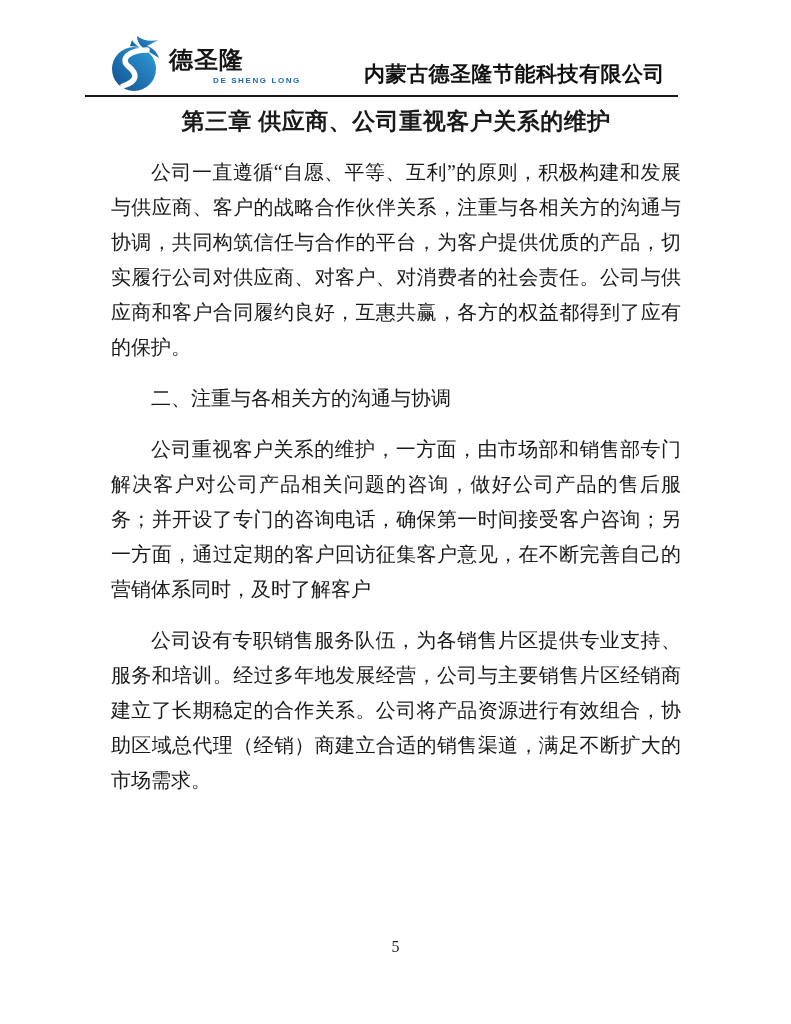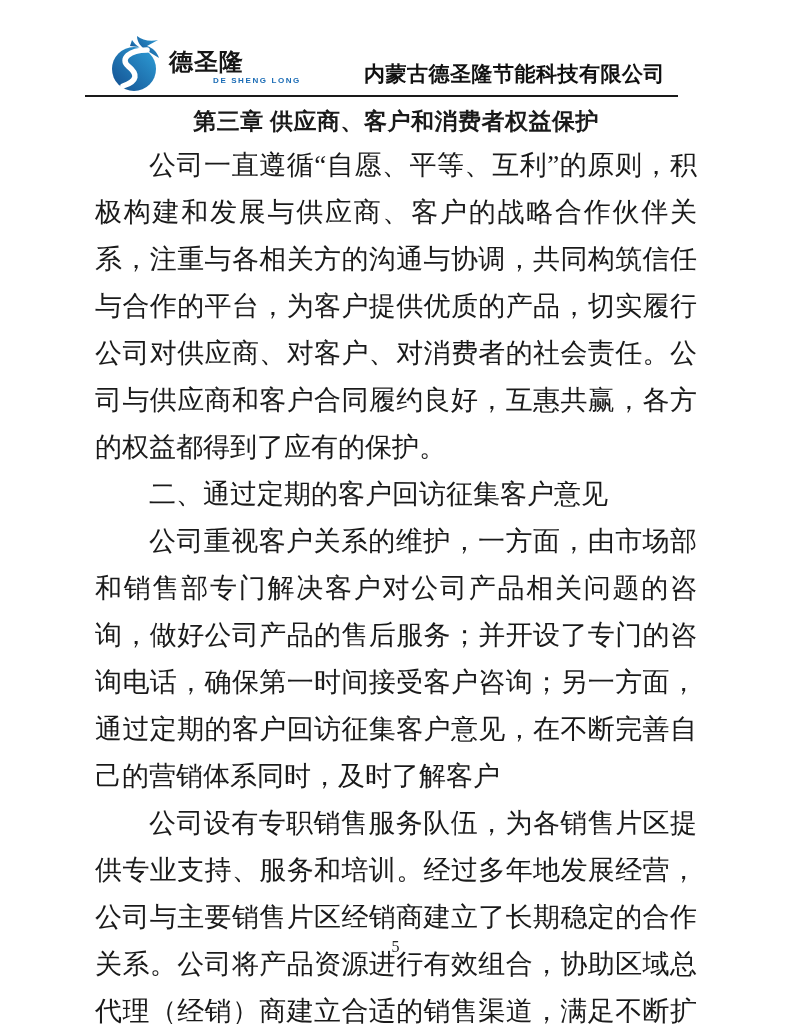--- a/index.html
+++ b/index.html
@@ -12,21 +12,21 @@
     overflow:hidden;
   }
   
   .logo{
     position:absolute;left:108px;top:34px;
     display:flex;align-items:flex-start;
   }
   .logo-mark{width:58px;height:58px;display:block;}
   .logo-text{margin-left:3px;padding-top:15px;}
   .logo-cn{
-    font-family:Liberation Serif, serif;
+    font-family:Liberation Mono, monospace;
     font-size:24px;font-weight:bold;color:#161616;
     letter-spacing:1px;line-height:26px;white-space:nowrap;
   }
   .logo-en{
     font-family:"Liberation Sans","DejaVu Sans",sans-serif;
     font-size:8px;font-weight:bold;color:var(--logo-blue,#1b6cb5);
     letter-spacing:1.6px;line-height:10px;margin-top:1px;white-space:nowrap;padding-left:44px;
   }
   .company-name{
     position:absolute;top:60px;right:126px;
@@ -42,22 +42,22 @@
   .content{
     position:absolute;left:95px;top:104px;width:602px;
   }
   .doc-title{
     margin:0 0 3px 0;
     font-size:23px;font-weight:bold;
     line-height:35px;text-align:center;
     letter-spacing:0.5px;
   }
   .content p{
-    margin:0;
-    font-size:27px;line-height:47px;
+    margin:16px;
+    font-size:20px;line-height:35px;
     text-align:justify;text-justify:inter-ideograph;
     text-indent:2em;
     word-break:break-all;
   }
   
   .page-number{
     position:absolute;left:0;right:0;top:938px;
     text-align:center;font-size:16px;color:#222;
   }
 </style>
@@ -85,22 +85,22 @@
     <div class="logo-text">
       <div class="logo-cn">德圣隆</div>
       <div class="logo-en">DE SHENG LONG</div>
     </div>
   </div>
 
   <div class="company-name">内蒙古德圣隆节能科技有限公司</div>
   <div class="header-rule"></div>
 
   <div class="content">
-    <h1 class="doc-title">第三章 供应商、客户和消费者权益保护</h1>
+    <h1 class="doc-title">第三章 供应商、公司重视客户关系的维护</h1>
     <p>公司一直遵循“自愿、平等、互利”的原则，积极构建和发展与供应商、客户的战略合作伙伴关系，注重与各相关方的沟通与协调，共同构筑信任与合作的平台，为客户提供优质的产品，切实履行公司对供应商、对客户、对消费者的社会责任。公司与供应商和客户合同履约良好，互惠共赢，各方的权益都得到了应有的保护。</p>
-    <p class="heading">二、通过定期的客户回访征集客户意见</p>
+    <p class="heading">二、注重与各相关方的沟通与协调</p>
     <p>公司重视客户关系的维护，一方面，由市场部和销售部专门解决客户对公司产品相关问题的咨询，做好公司产品的售后服务；并开设了专门的咨询电话，确保第一时间接受客户咨询；另一方面，通过定期的客户回访征集客户意见，在不断完善自己的营销体系同时，及时了解客户</p>
     <p>公司设有专职销售服务队伍，为各销售片区提供专业支持、服务和培训。经过多年地发展经营，公司与主要销售片区经销商建立了长期稳定的合作关系。公司将产品资源进行有效组合，协助区域总代理（经销）商建立合适的销售渠道，满足不断扩大的市场需求。</p>
   </div>
 
   <div class="page-number">5</div>
 
 </div>
 
 </body></html>

